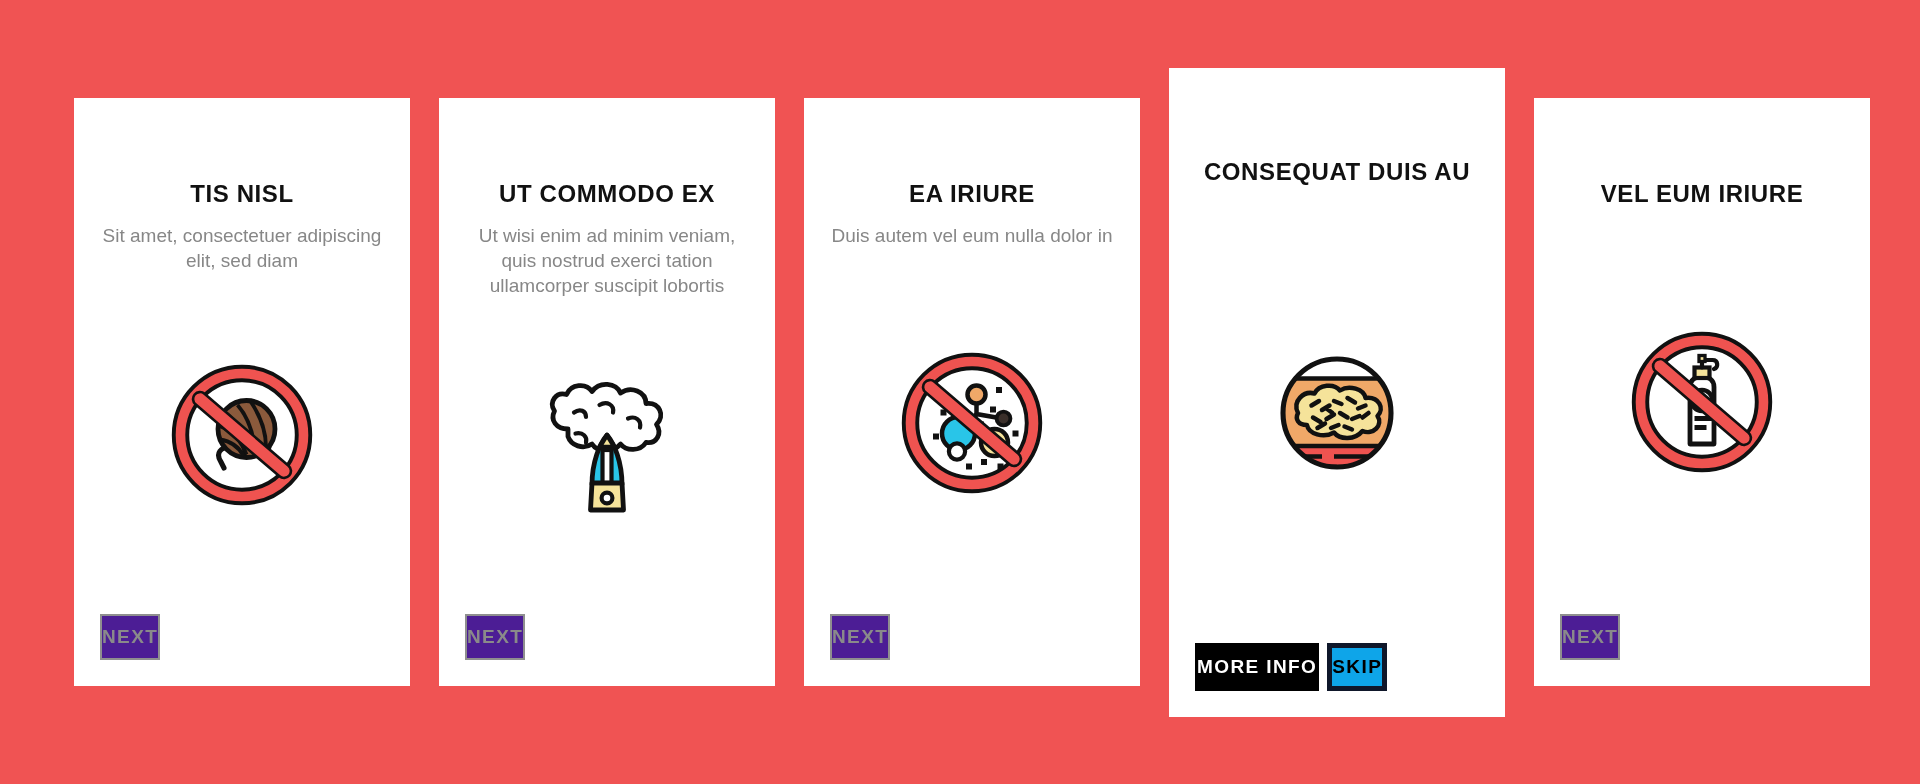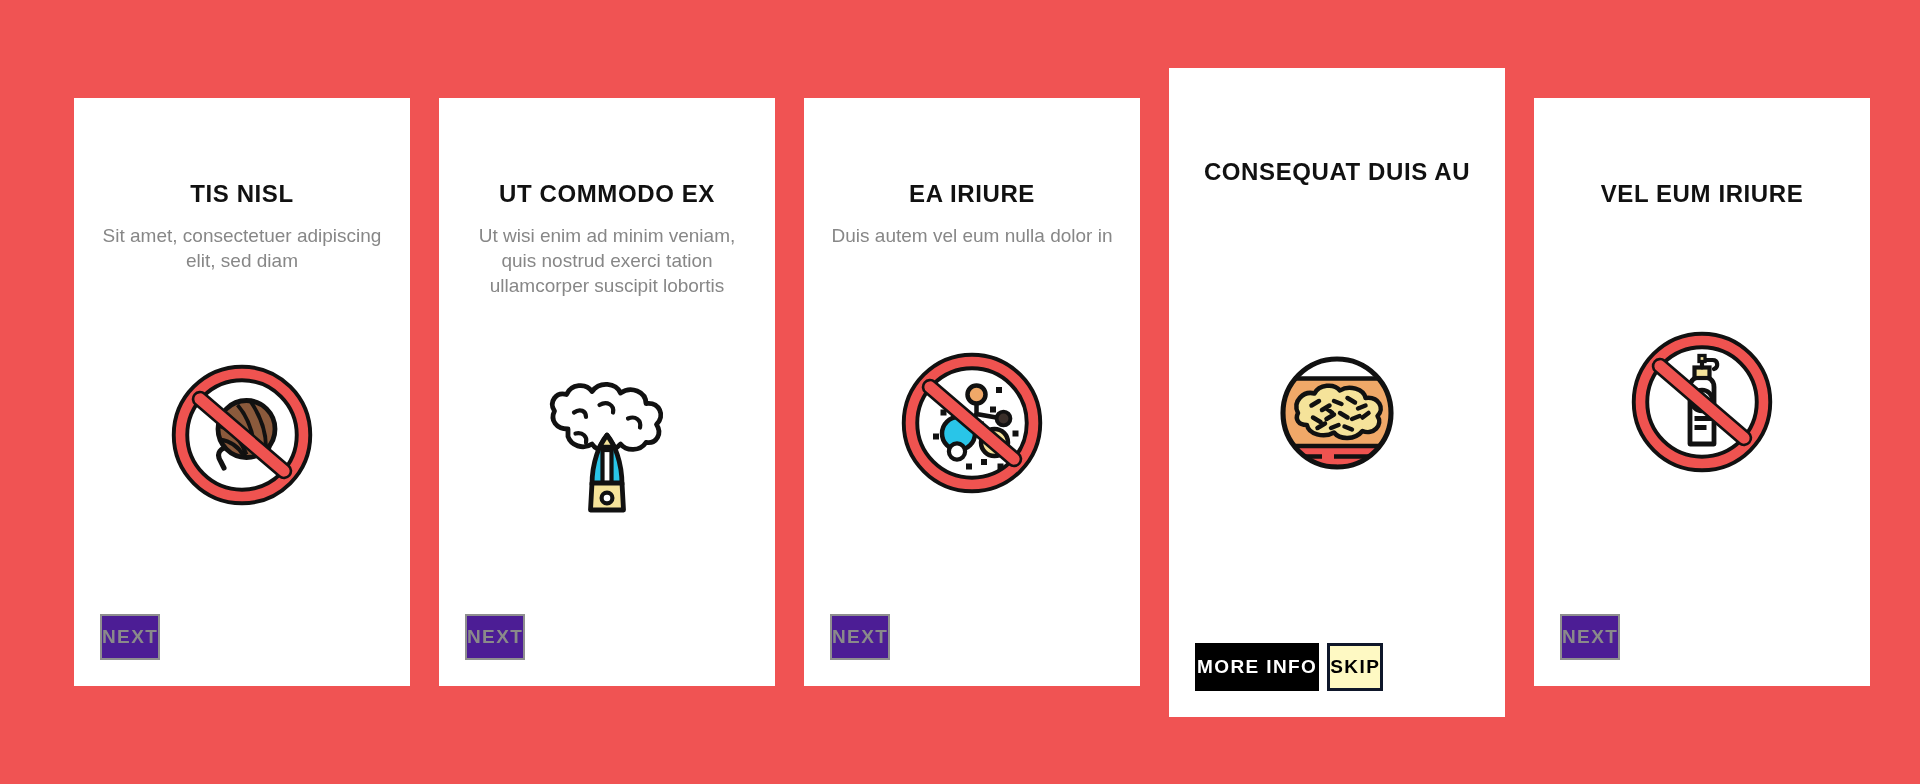--- a/index.html
+++ b/index.html
@@ -103,23 +103,23 @@
   }
 
   .btn-primary {
     background: #000000;
     color: #ffffff;
     border: 2px solid #000000;
     height: 48px;
   }
 
   .btn-secondary {
-    background: #fef9c3;
+    background: #0ea5e9;
     color: #000000;
-    border: 3px solid #0f172a;
+    border: 5px solid #0f172a;
     height: 48px;
   }
 </style>
 </head>
 <body>
 
 <div id="onboarding-strip">
 
   <div class="card">
     <div class="card-title">TIS NISL</div>

